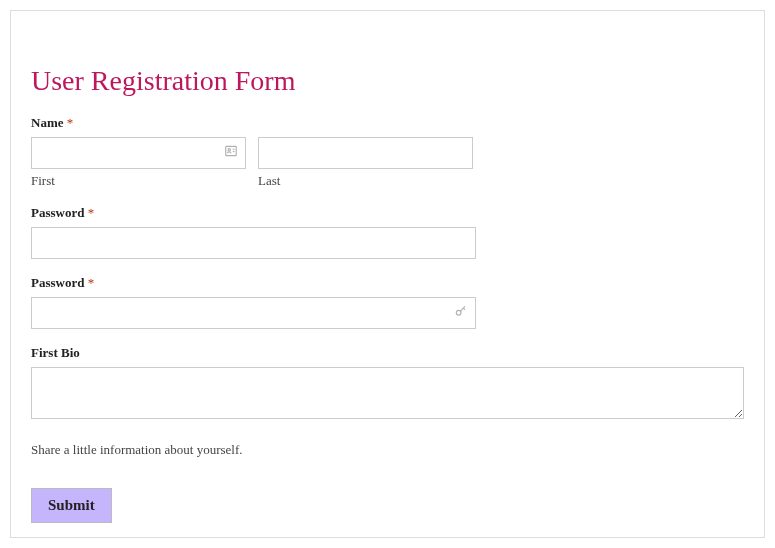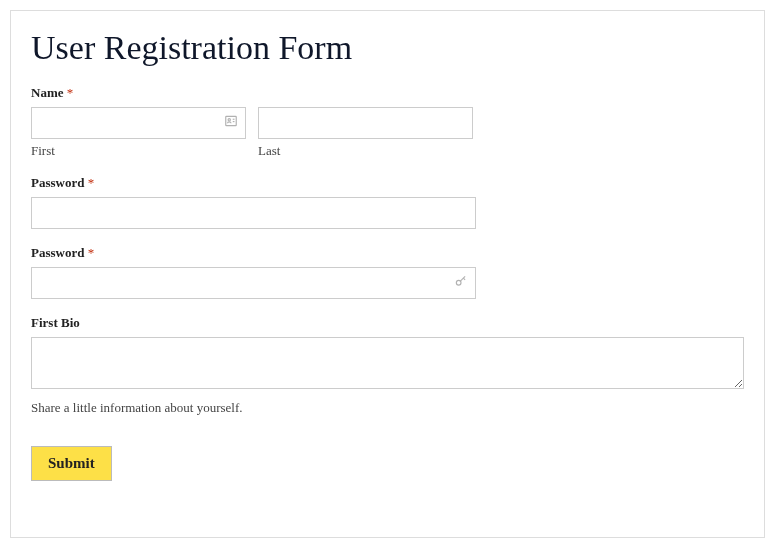--- a/index.html
+++ b/index.html
@@ -12,24 +12,25 @@
       background: #fff;
       padding: 10px;
     }
     .form-container {
       border: 1px solid #ddd;
       padding: 18px 20px 20px 20px;
       width: 755px;
       height: 528px;
     }
     .form-title {
-      font-size: 34px;
+      font-size: 28px;
       font-weight: normal;
-      color: #0f172a;
+      color: #be185d;
       margin-bottom: 18px;
+      margin-top: 36px;
     }
     .field-group {
       margin-bottom: 16px;
     }
     .field-label {
       font-size: 13px;
       font-weight: bold;
       color: #222;
       display: block;
       margin-bottom: 6px;
@@ -70,29 +71,29 @@
       display: block;
     }
     textarea {
       width: 713px;
       height: 52px;
       resize: both;
     }
     .helper-text {
       font-size: 13px;
       color: #444;
-      margin-top: 7px;
+      margin-top: 19px;
     }
     .submit-btn {
       margin-top: 14px;
       padding: 8px 16px;
       font-size: 15px;
       font-family: Georgia, 'Times New Roman', serif;
       font-weight: bold;
-      background: #fde047;
+      background: #c4b5fd;
       border: 1px solid #bbb;
       color: #222;
       cursor: pointer;
     }
     .input-wrap {
       position: relative;
       display: inline-block;
     }
     .input-icon {
       position: absolute;

